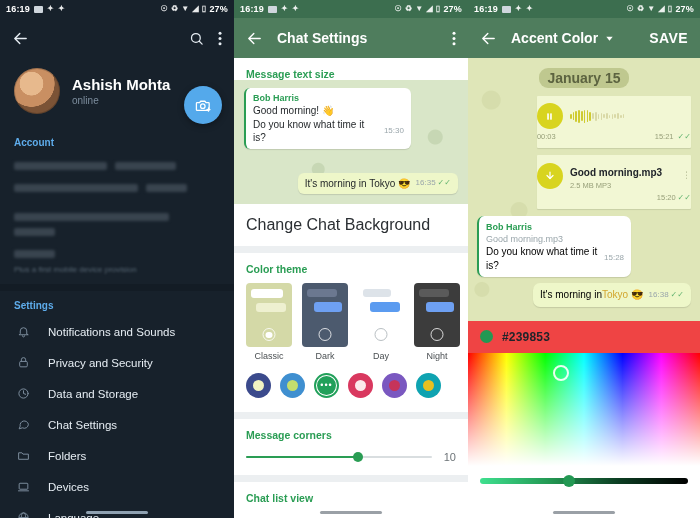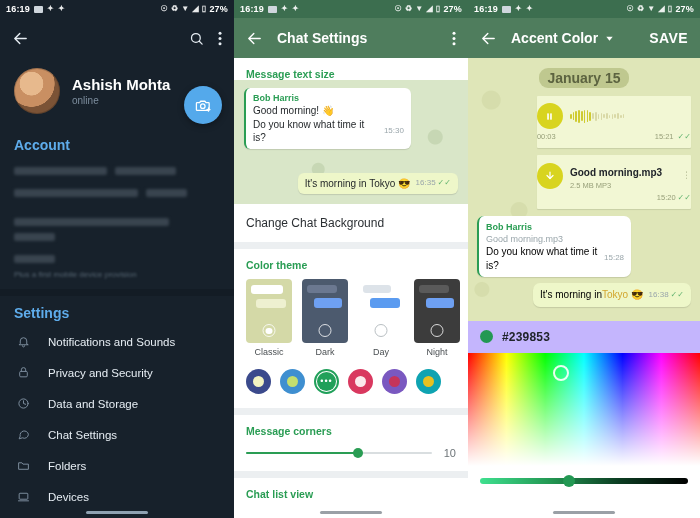--- a/index.html
+++ b/index.html
@@ -50,21 +50,21 @@
   }
   .name { color: #ffffff; font-size: 15px; font-weight: bold; line-height: 1.25; }
   .status-online { color: #7d8e9e; font-size: 10px; margin-top: 1px; }
   .fab {
     position: absolute; right: 12px; top: 28px;
     width: 38px; height: 38px; border-radius: 50%;
     background: #54a9eb; display: flex; align-items: center; justify-content: center;
     box-shadow: 0 2px 6px rgba(0,0,0,.35);
   }
 
-  .section-label { color: #5eaceb; font-size: 14px; font-weight: bold; padding: 9px 14px 5px; }
+  .section-label { color: #5eaceb; font-size: 10px; font-weight: bold; padding: 9px 14px 5px; }
   .divider-dark { height: 7px; background: #131c25; }
 
   .redact-wrap { padding: 2px 14px 10px; }
   .redact {
     background: #39444f; border-radius: 2px; height: 8px; margin: 7px 0;
     filter: blur(1.6px);
   }
   .redact.w60 { width: 60%; } .redact.w75 { width: 75%; }
   .redact.w45 { width: 45%; } .redact.w30 { width: 30%; } .redact.w20 { width: 20%; }
   .redact-row { display: flex; gap: 8px; align-items: center; }
@@ -114,21 +114,21 @@
       radial-gradient(circle at 74% 84%, #6f8f52 0 5px, transparent 6px);
   }
   .bubble { position: relative; border-radius: 6px; padding: 4px 7px 4px 7px; max-width: 78%; font-size: 10px; line-height: 1.35; box-shadow: 0 1px 1px rgba(0,0,0,.12); }
   .bubble.in { background: #ffffff; color: #1f2326; border-left: 2px solid #2a9d54; }
   .bubble.out { background: #eef7c9; color: #1f2326; margin-left: auto; }
   .bub-name { color: #2a9d54; font-size: 9px; font-weight: bold; }
   .bub-meta { color: #9aa6ab; font-size: 8px; display: inline-block; margin-left: 5px; vertical-align: baseline; }
   .tick { color: #62b36f; font-size: 8px; margin-left: 2px; }
   .bub-line { display: flex; align-items: center; }
 
-  .list-row { padding: 12px; font-size: 12px; color: #2b2f33; background: #fff; }
+  .list-row { padding: 12px; font-size: 16px; color: #2b2f33; background: #fff; }
   .sep { height: 7px; background: #eceff1; }
 
   .theme-row { display: flex; gap: 10px; padding: 8px 12px 2px; }
   .theme-item { width: 46px; text-align: center; }
   .theme-card { width: 46px; height: 64px; border-radius: 4px; position: relative; }
   .theme-card .mini { position: absolute; border-radius: 3px; }
   .tc-classic { background: #d4d9a7; }
   .tc-day { background: #ffffff; }
   .tc-dark { background: #4c5a6e; }
   .tc-night { background: #3c3c3c; }
@@ -186,21 +186,21 @@
   .file-name { font-size: 10px; color: #20242a; font-weight: bold; }
   .file-sub { font-size: 7.5px; color: #98a07a; margin-top: 1px; }
   .dots-v { font-size: 9px; color: #aeb58e; line-height: .6; }
 
   .b3 { position: relative; border-radius: 7px; padding: 5px 7px; font-size: 10px; line-height: 1.35; box-shadow: 0 1px 1px rgba(0,0,0,.12); margin-bottom: 6px; }
   .b3.in { background: #ffffff; border-left: 2px solid #2a9d54; width: 72%; }
   .b3.out { background: #eef7c9; margin-left: auto; width: fit-content; max-width: 82%; }
   .quoted { color: #9aa6ab; font-size: 9px; }
   .tokyo { color: #d2a62e; }
 
-  .hexrow { display: flex; align-items: center; gap: 9px; padding: 9px 12px; background: #c4b5fd; }
+  .hexrow { display: flex; align-items: center; gap: 9px; padding: 9px 12px; background: #ef4444; }
   .hexdot { width: 13px; height: 13px; border-radius: 50%; }
   .hexval { font-size: 12px; color: #20242a; font-weight: bold; letter-spacing: .2px; }
 
   .sv-area { position: relative; height: 113px; }
   .sv-hue {
     position: absolute; inset: 0;
     background: linear-gradient(to right,
       #ff0000 0%, #ffff00 16.6%, #00ff00 33.3%, #00ffff 50%,
       #0000ff 66.6%, #ff00ff 83.3%, #ff0000 100%);
   }

